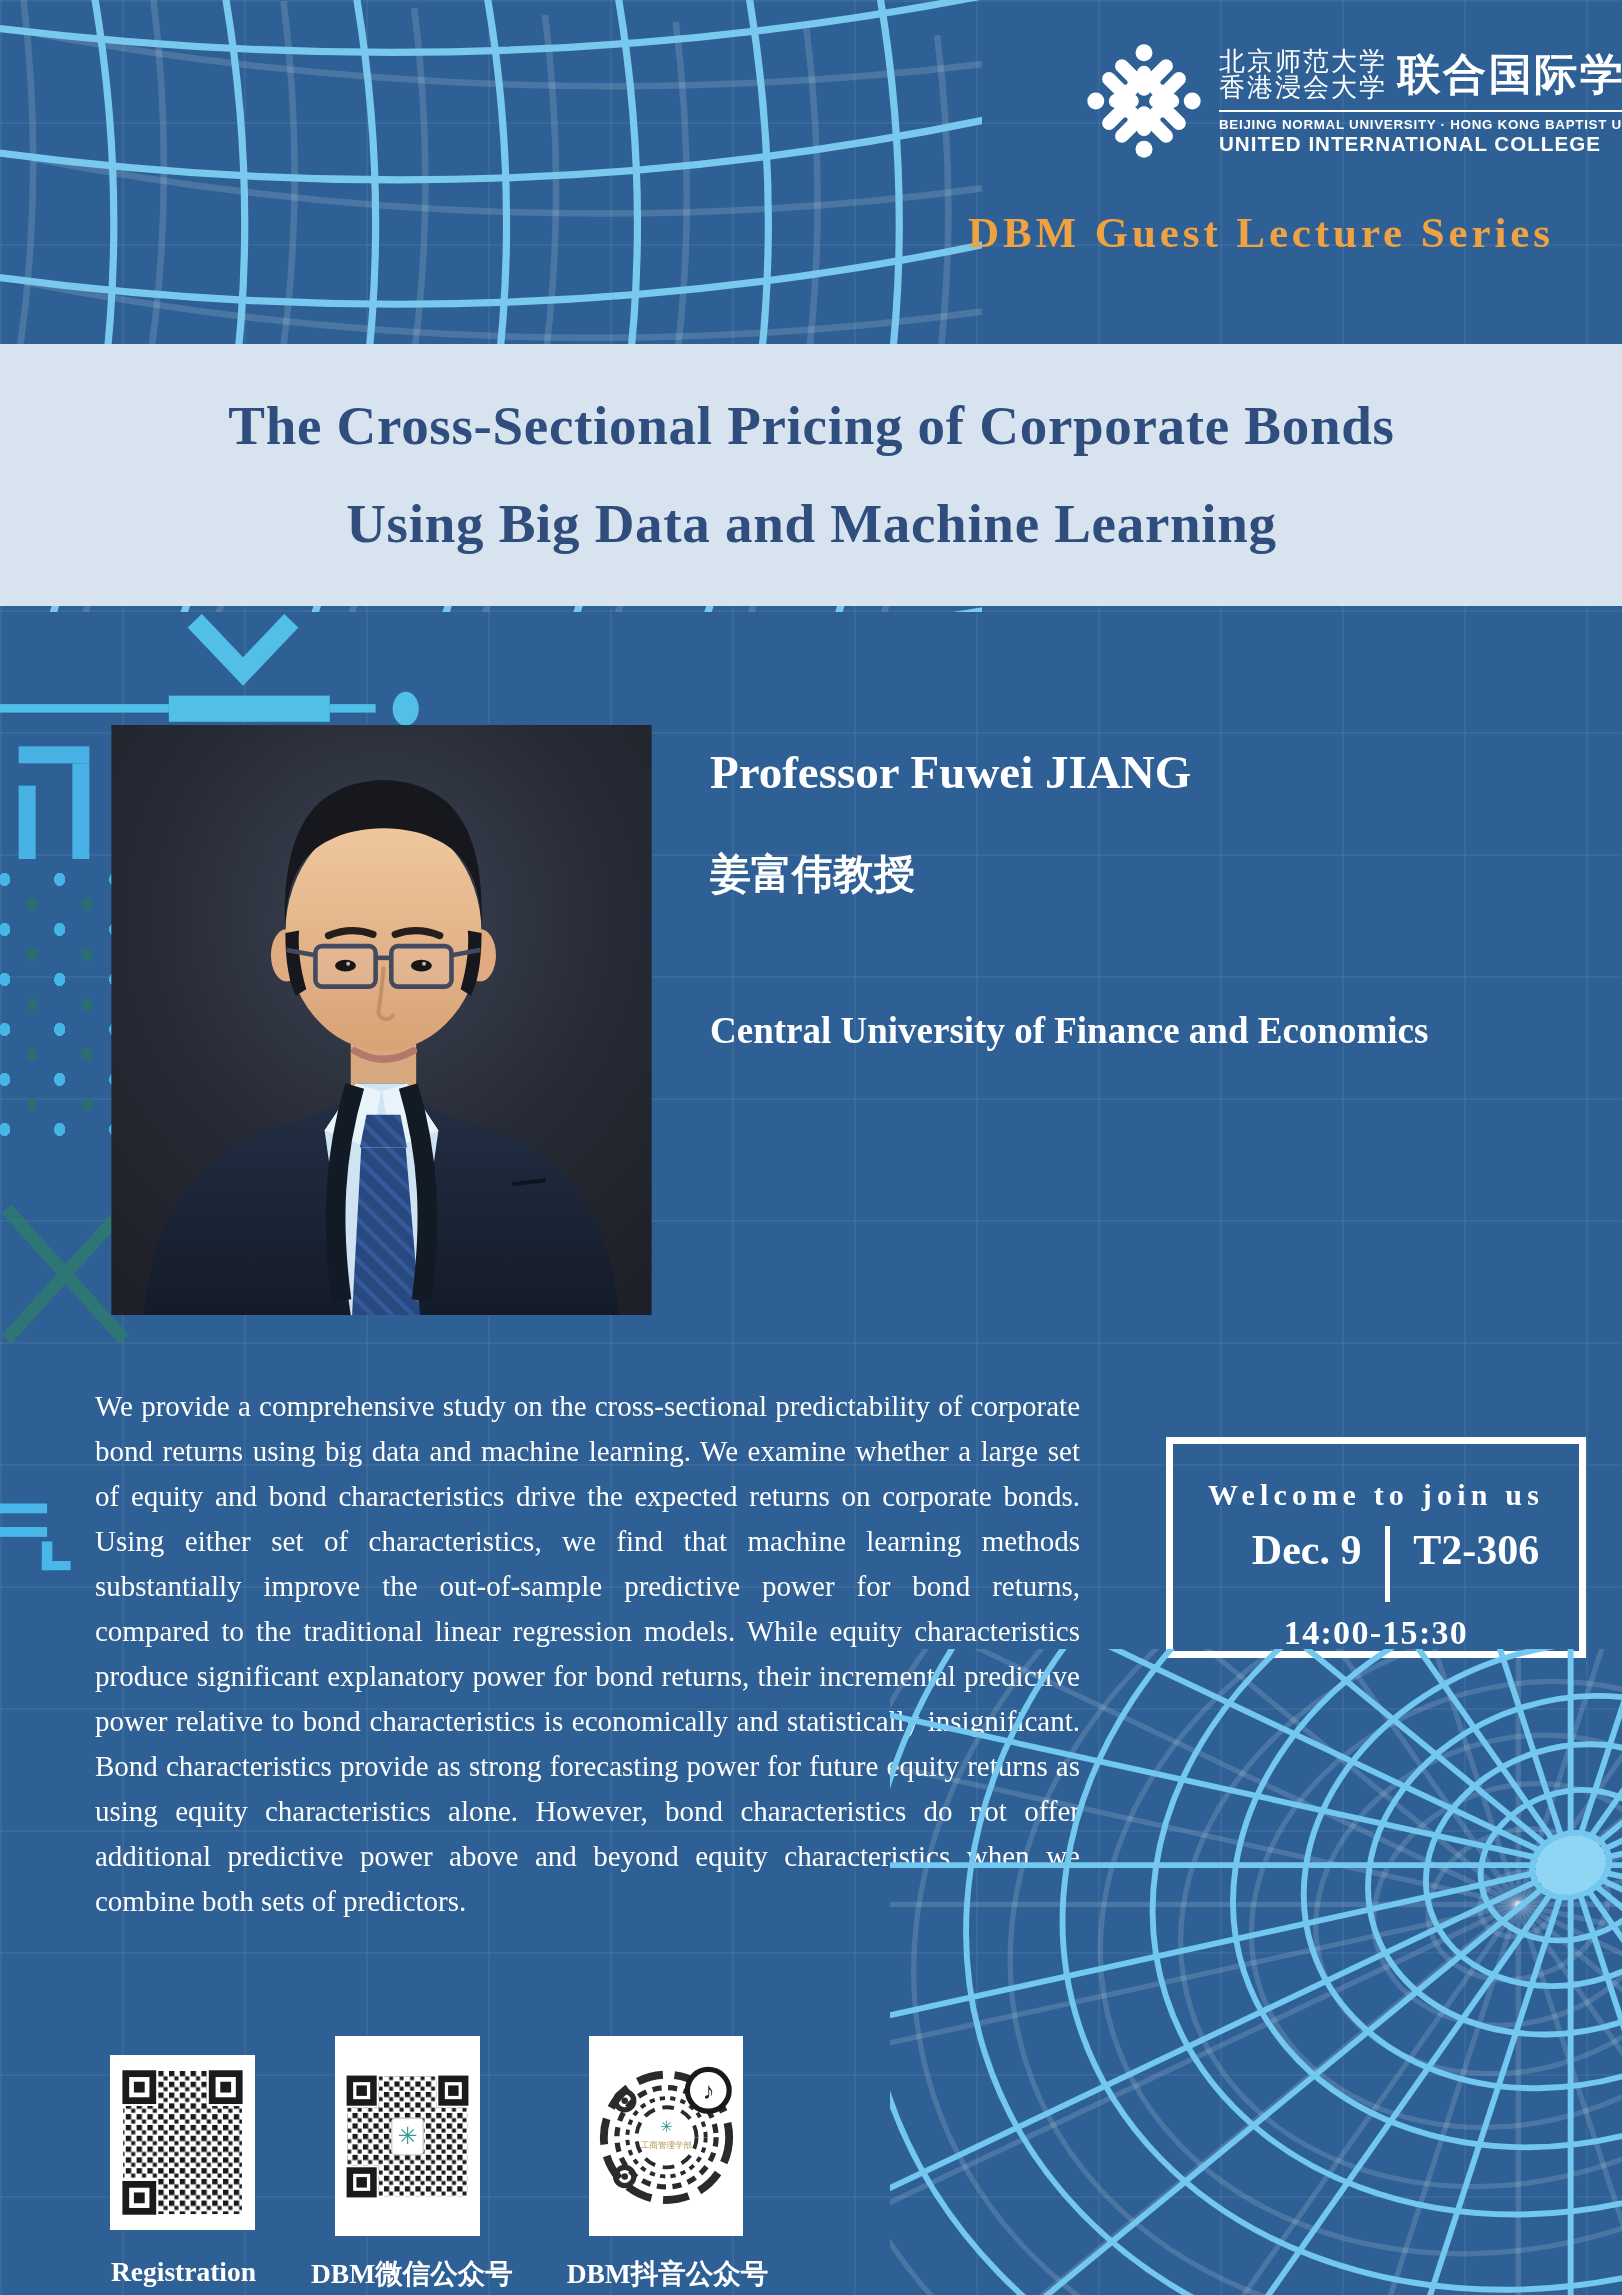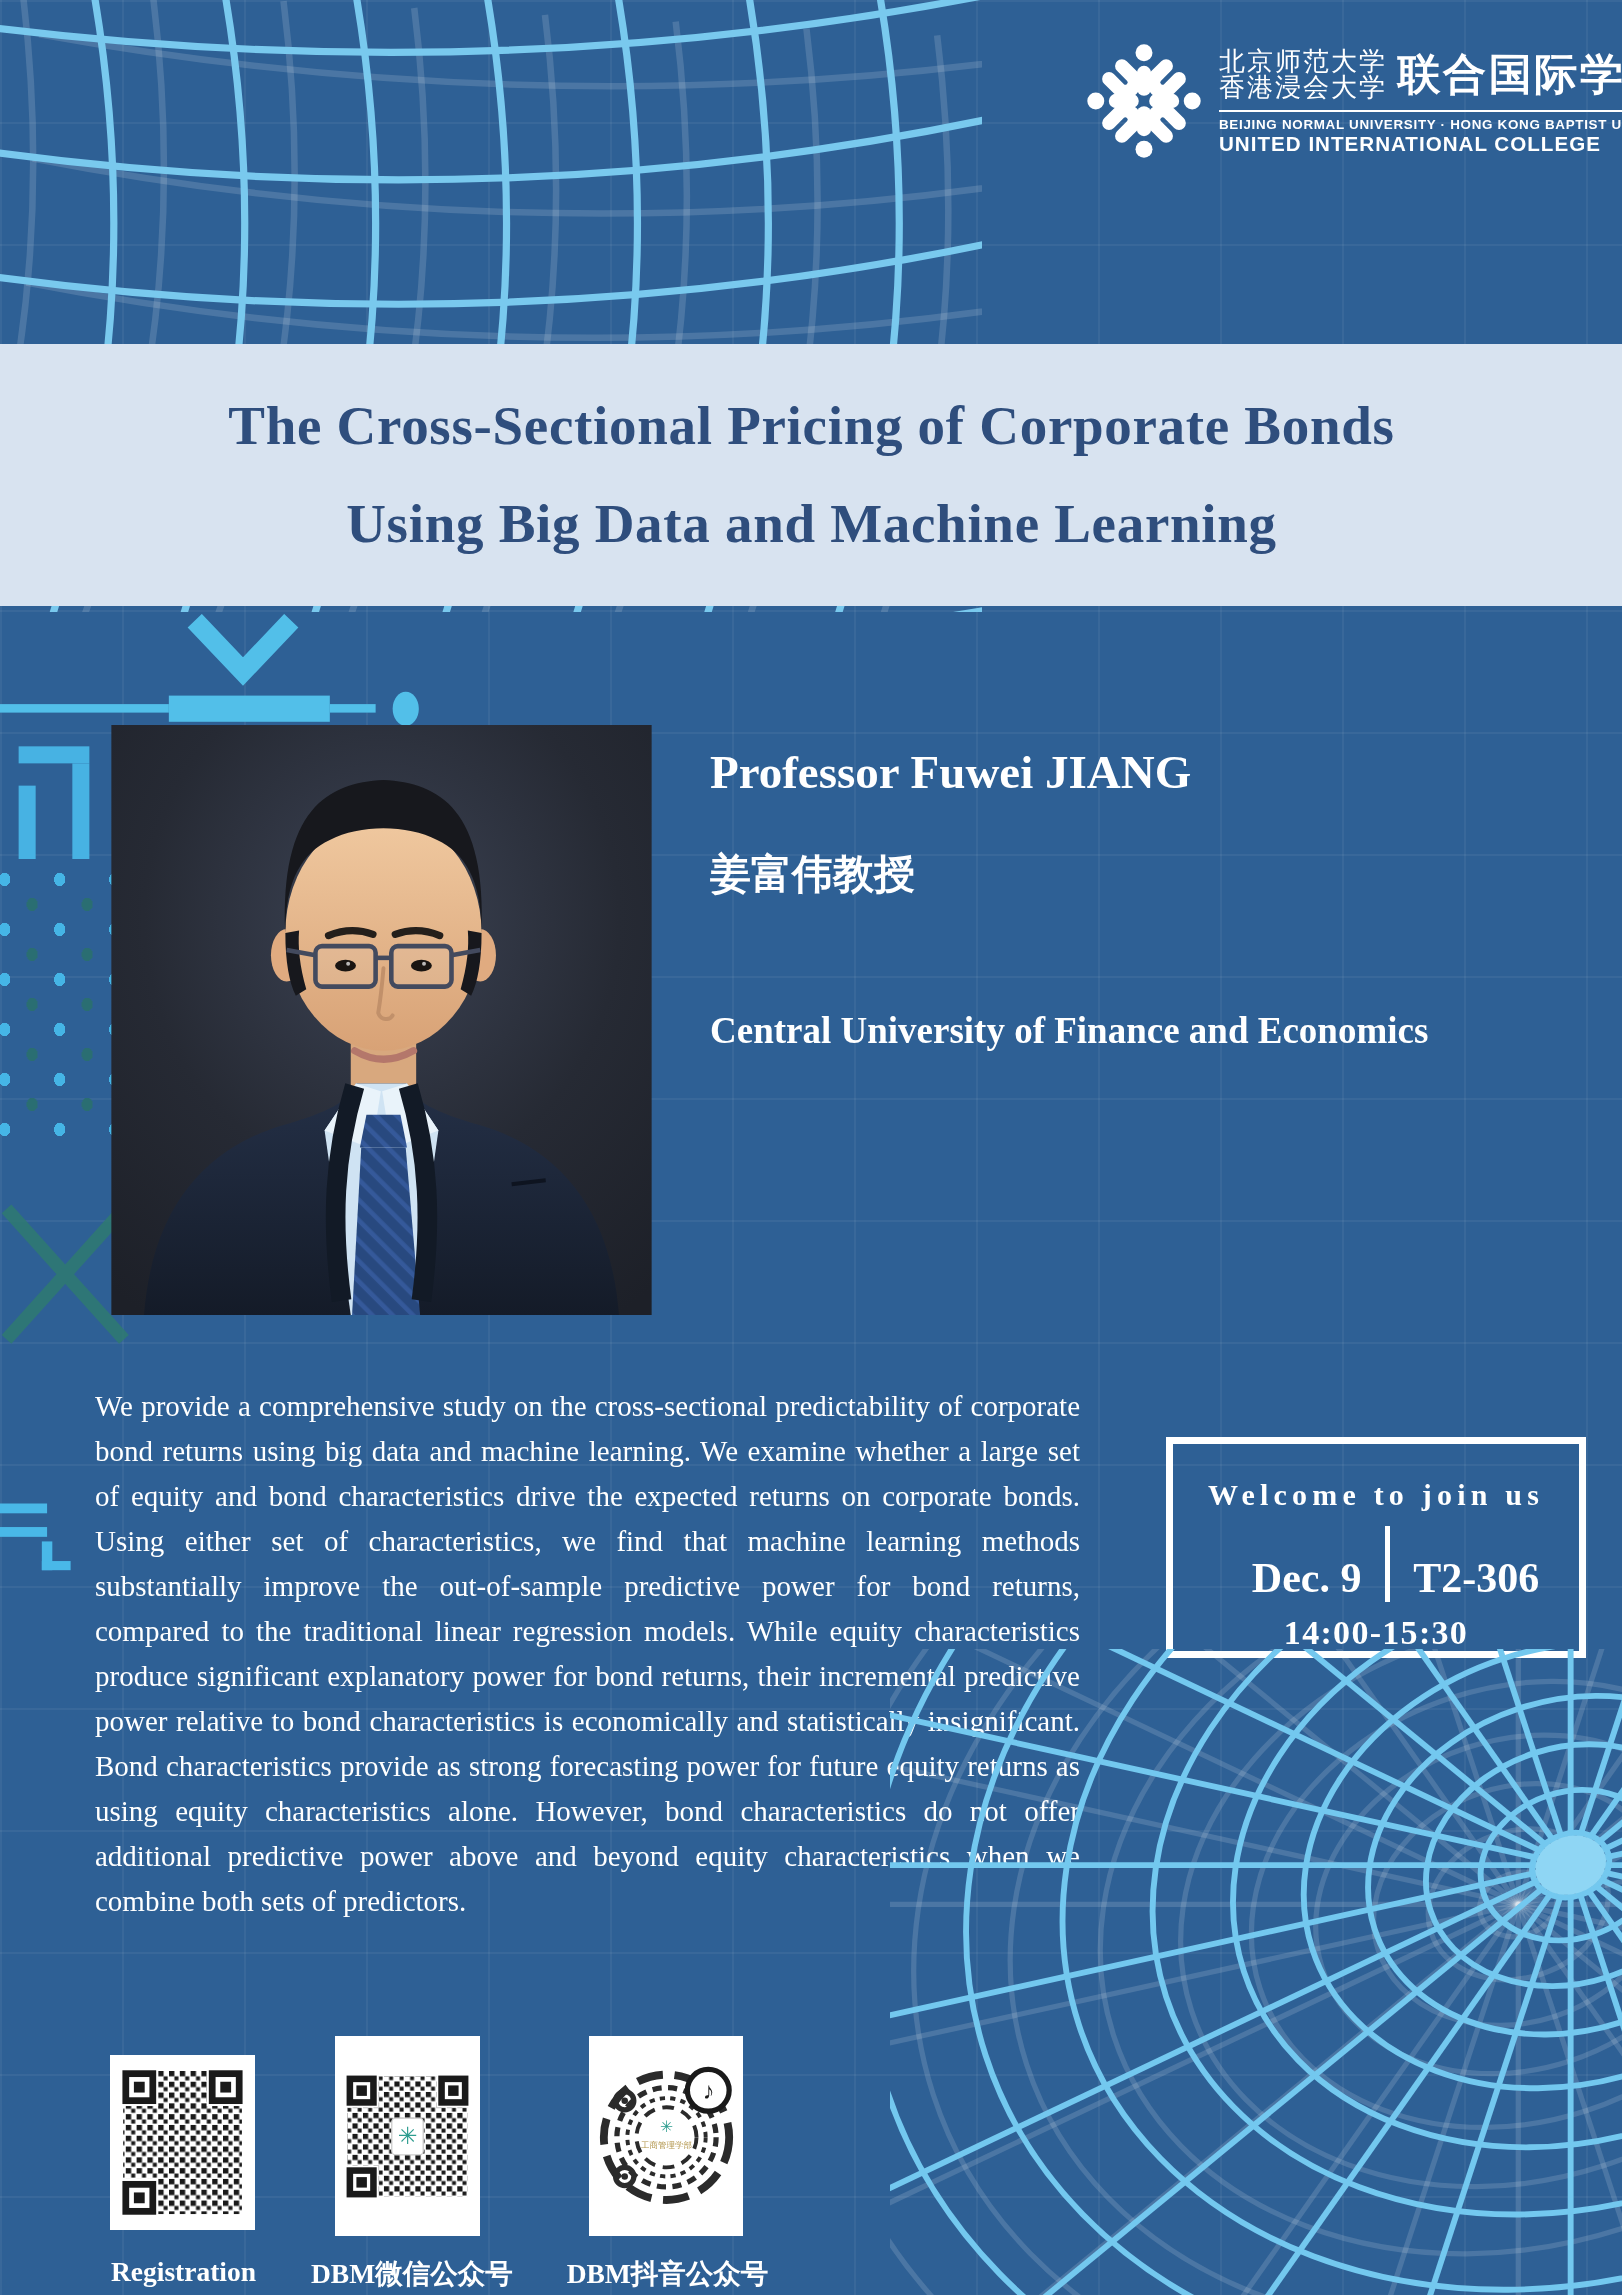--- a/index.html
+++ b/index.html
@@ -33,21 +33,21 @@
   .speaker .name-cn{font-size:41px;font-weight:bold;margin-top:48px;}
   .speaker .affil{margin-top:97px;}
   .speaker .affil div{font-size:37px;font-weight:bold;line-height:63px;white-space:nowrap;}
   
   .abstract{left:95px;top:1347px;width:985px;color:#fff;}
   .abstract h2{margin:0;font-size:35px;font-weight:bold;}
   .abstract p{margin:37px 0 0 0;font-size:29px;line-height:45px;text-align:justify;}
   
   .event-box{left:1166px;top:1437px;width:420px;height:221px;border:7.2px solid #fff;box-sizing:border-box;color:#fff;text-align:center;}
   .event-box .welcome{margin-top:34px;font-size:30px;font-weight:bold;letter-spacing:5.2px;white-space:nowrap;}
-  .event-row{display:flex;justify-content:center;align-items:flex-end;margin-top:14.4px;padding-left:39px;}
+  .event-row{display:flex;justify-content:center;align-items:flex-start;margin-top:14.4px;padding-left:39px;}
   .event-row .dt{font-size:42px;font-weight:bold;}
   .event-row .bar{width:4.6px;height:76px;background:#fff;margin:0 23.6px;}
   .event-box .time{margin-top:11.8px;font-size:34px;font-weight:bold;letter-spacing:1.3px;}
   
   .dots-grid{left:-9.2px;top:867px;width:133px;height:270px;
     background-image:
       radial-gradient(9.2px 11px at 13.7px 12.4px, #45b5e6 60%, transparent 62%),
       radial-gradient(9.2px 11px at 13.7px 12.4px, #2a6e72 60%, transparent 62%);
     background-size:55px 50px;background-position:0 0,27.5px 25px;background-repeat:repeat;}
   
@@ -131,20 +131,21 @@
           <div>香港浸会大学</div>
         </div>
         <div class="logo-cn-large">联合国际学院</div>
       </div>
       <div class="logo-divider"></div>
       <div class="logo-en1">BEIJING NORMAL UNIVERSITY · HONG KONG BAPTIST UNIVERSITY</div>
       <div class="logo-en2">UNITED INTERNATIONAL COLLEGE</div>
     </div>
   </div>
 
+  <div class="abs series-title">DBM Guest Lecture Series</div>
 
   <div class="abs band">
     <div class="t">The Cross-Sectional Pricing of Corporate Bonds</div>
     <div class="t">Using Big Data and Machine Learning</div>
   </div>
 
   <svg class="abs" style="left:183px;top:614px;" width="120" height="72" viewBox="0 0 184 110">
     <polyline points="18,10 92,88 166,10" fill="none" stroke="#52bfe9" stroke-width="30"></polyline>
   </svg>
   <svg class="abs" style="left:0;top:687px;" width="445" height="46" viewBox="0 0 680 70">

